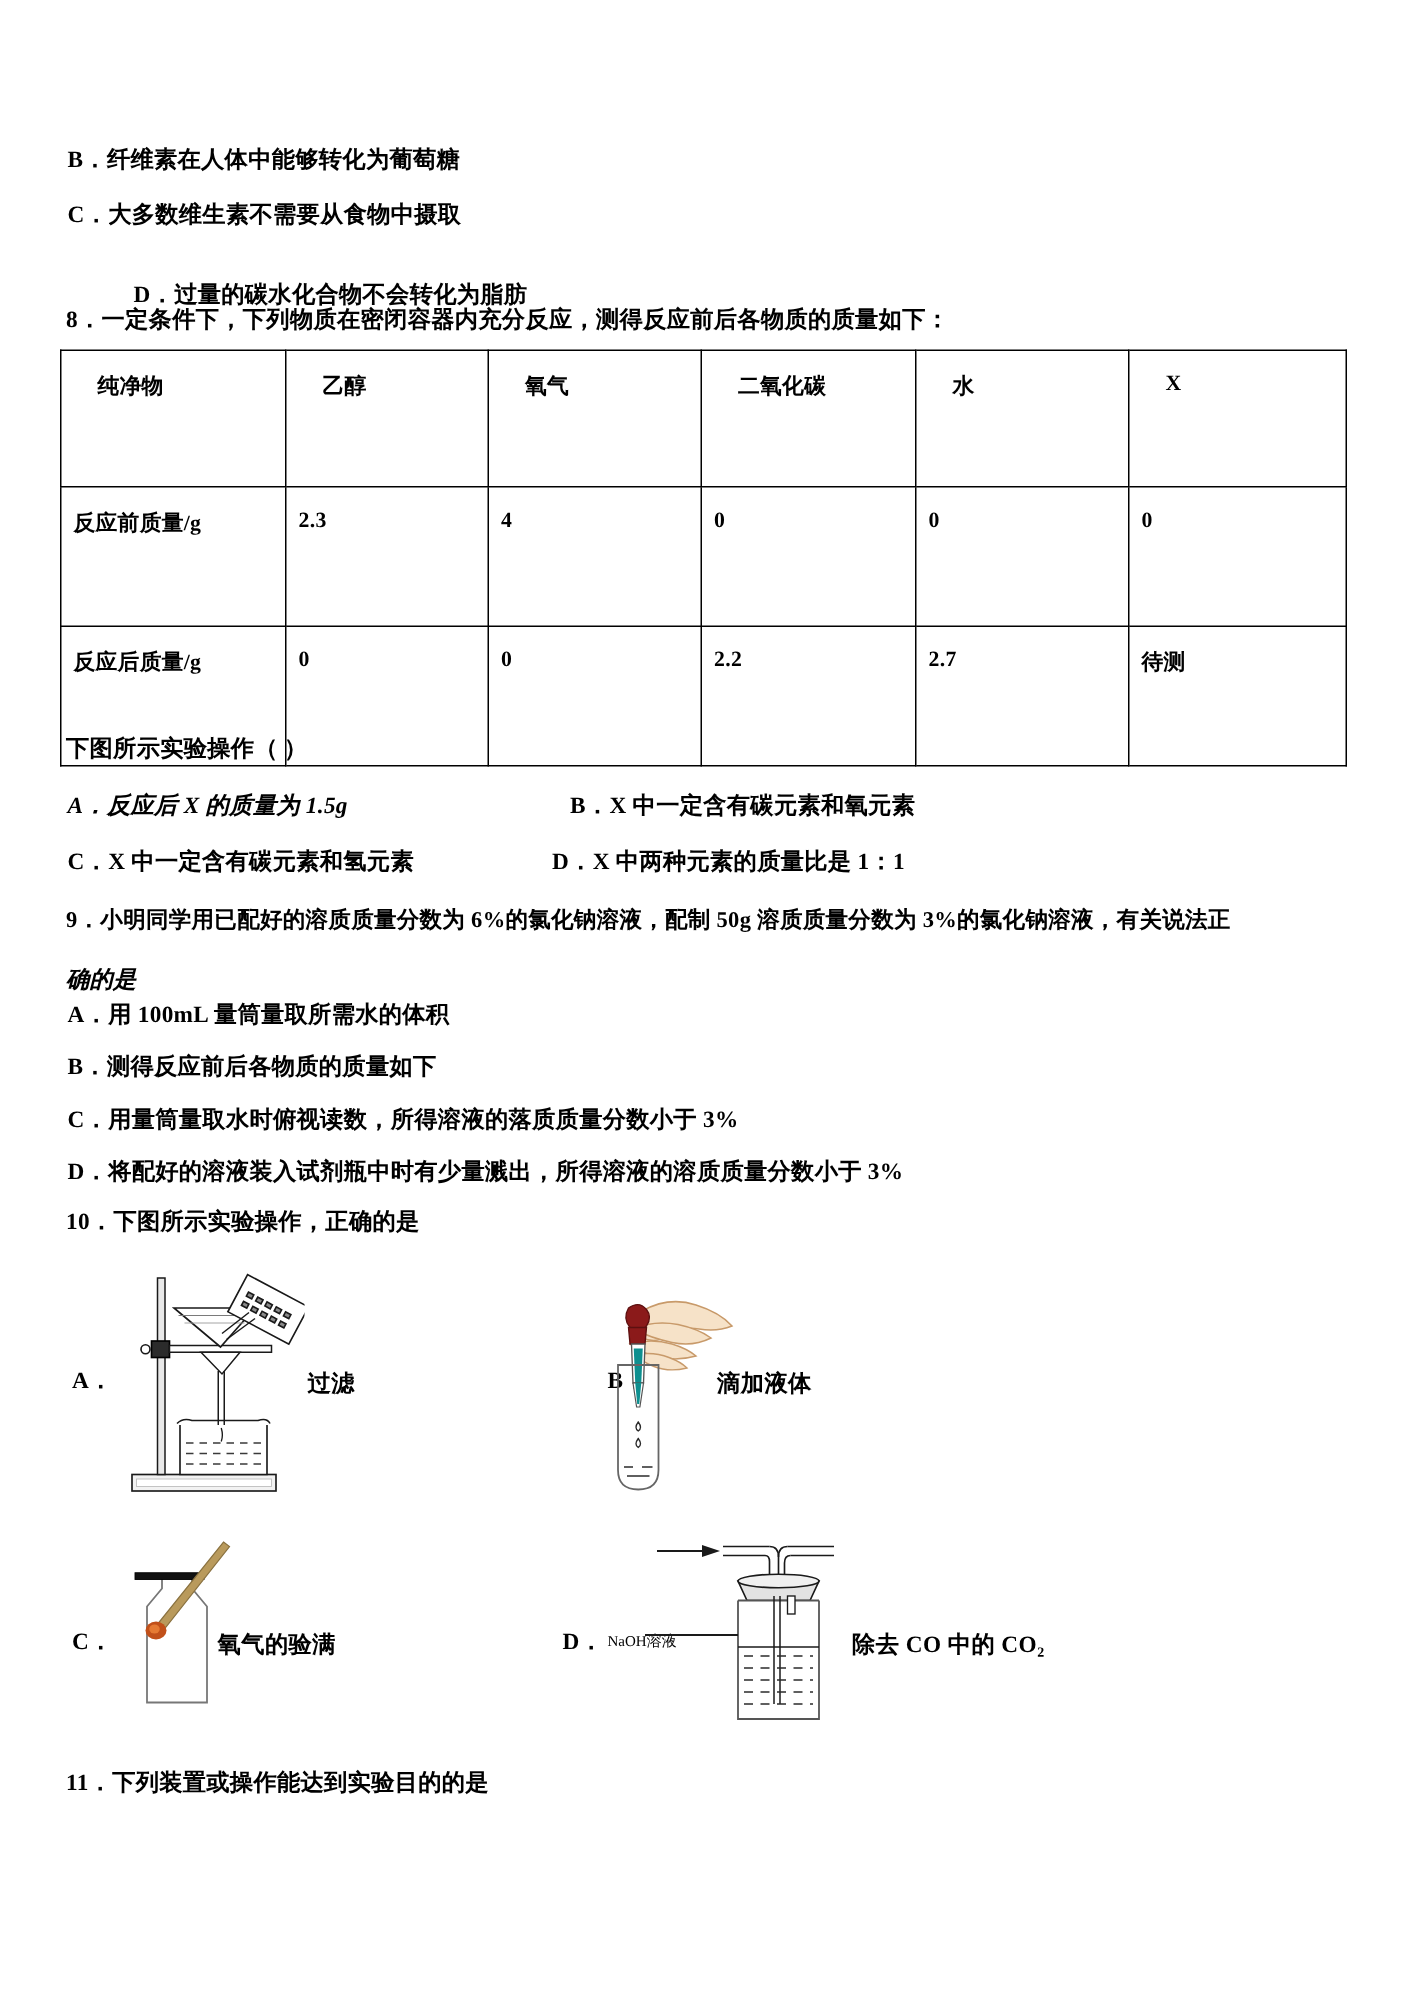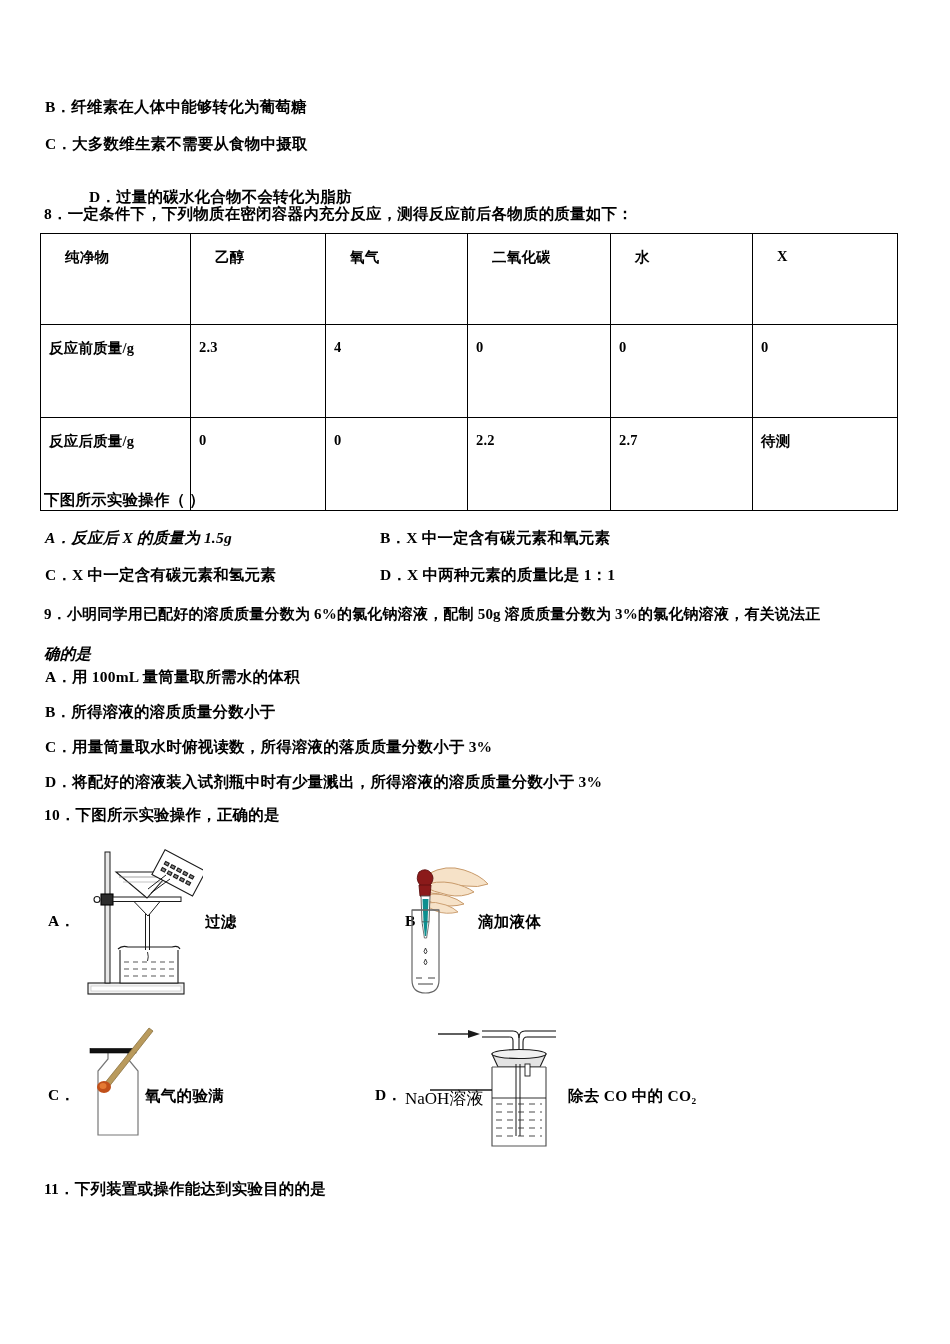--- a/index.html
+++ b/index.html
@@ -66,21 +66,21 @@
 
   .caption {
     position: absolute;
     font-size: 15.5px;
     font-weight: bold;
     white-space: nowrap;
     letter-spacing: 0.3px;
   }
   .naoh-label {
     position: absolute;
-    font-size: 17px;
+    font-size: 10px;
     font-weight: normal;
     white-space: nowrap;
     font-family: "Liberation Serif", serif;
   }
 </style>
 </head>
 <body>
 
 <div id="page">
 
@@ -139,34 +139,34 @@
 
   <div class="line" style="left:45px; top:529px;font-style:italic;">
     <span class="opt-letter">A．</span><span>反应后 X 的质量为 1.5g</span>
   </div>
   <div class="line" style="left:380px; top:529px;">
     <span class="opt-letter">B．</span><span>X 中一定含有碳元素和氧元素</span>
   </div>
   <div class="line" style="left:45px; top:566px;">
     <span class="opt-letter">C．</span><span>X 中一定含有碳元素和氢元素</span>
   </div>
-  <div class="line" style="left:380px; top:566px;">
+  <div class="line" style="left:368px; top:566px;">
     <span class="opt-letter">D．</span><span>X 中两种元素的质量比是 1：1</span>
   </div>
 
   <div class="line" style="left:44px; top:605px; font-size:15px;">
     <span>9．</span><span>小明同学用已配好的溶质质量分数为 6%的氯化钠溶液，配制 50g 溶质质量分数为 3%的氯化钠溶液，有关说法正</span>
   </div>
   <div class="line" style="left:44px; top:645px;font-style:italic;">确的是</div>
 
   <div class="line" style="left:45px; top:668px;">
     <span class="opt-letter">A．</span><span>用 100mL 量筒量取所需水的体积</span>
   </div>
   <div class="line" style="left:45px; top:703px;">
-    <span class="opt-letter">B．</span><span>所得溶液的溶质质量分数小于</span>
+    <span class="opt-letter">B．</span><span>测得反应前后各物质的质量如下</span>
   </div>
   <div class="line" style="left:45px; top:738px;">
     <span class="opt-letter">C．</span><span>用量筒量取水时俯视读数，所得溶液的落质质量分数小于 3%</span>
   </div>
   <div class="line" style="left:45px; top:773px;">
     <span class="opt-letter">D．</span><span>将配好的溶液装入试剂瓶中时有少量溅出，所得溶液的溶质质量分数小于 3%</span>
   </div>
 
   <div class="line" style="left:44px; top:806px;">
     <span>10．</span><span>下图所示实验操作，正确的是</span>

